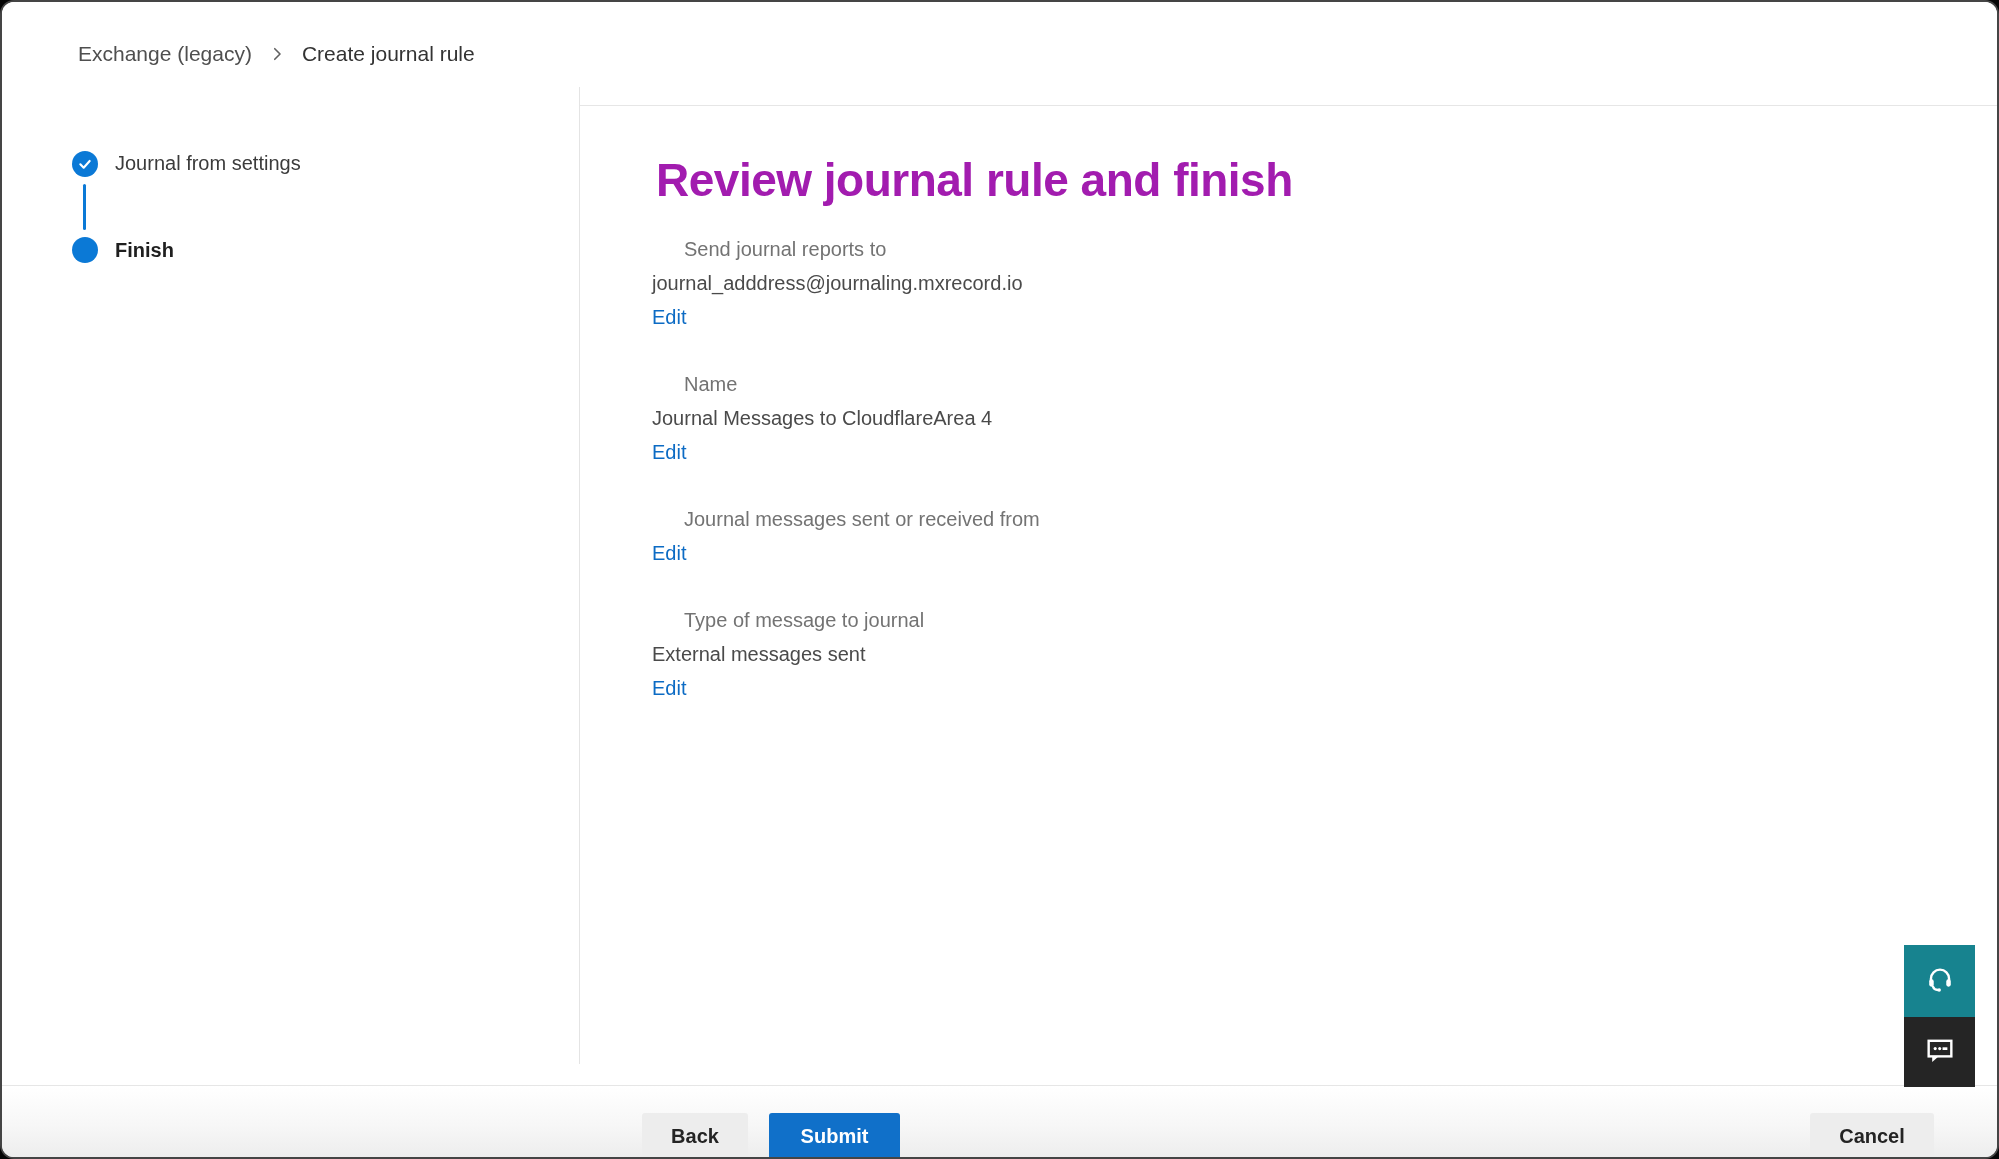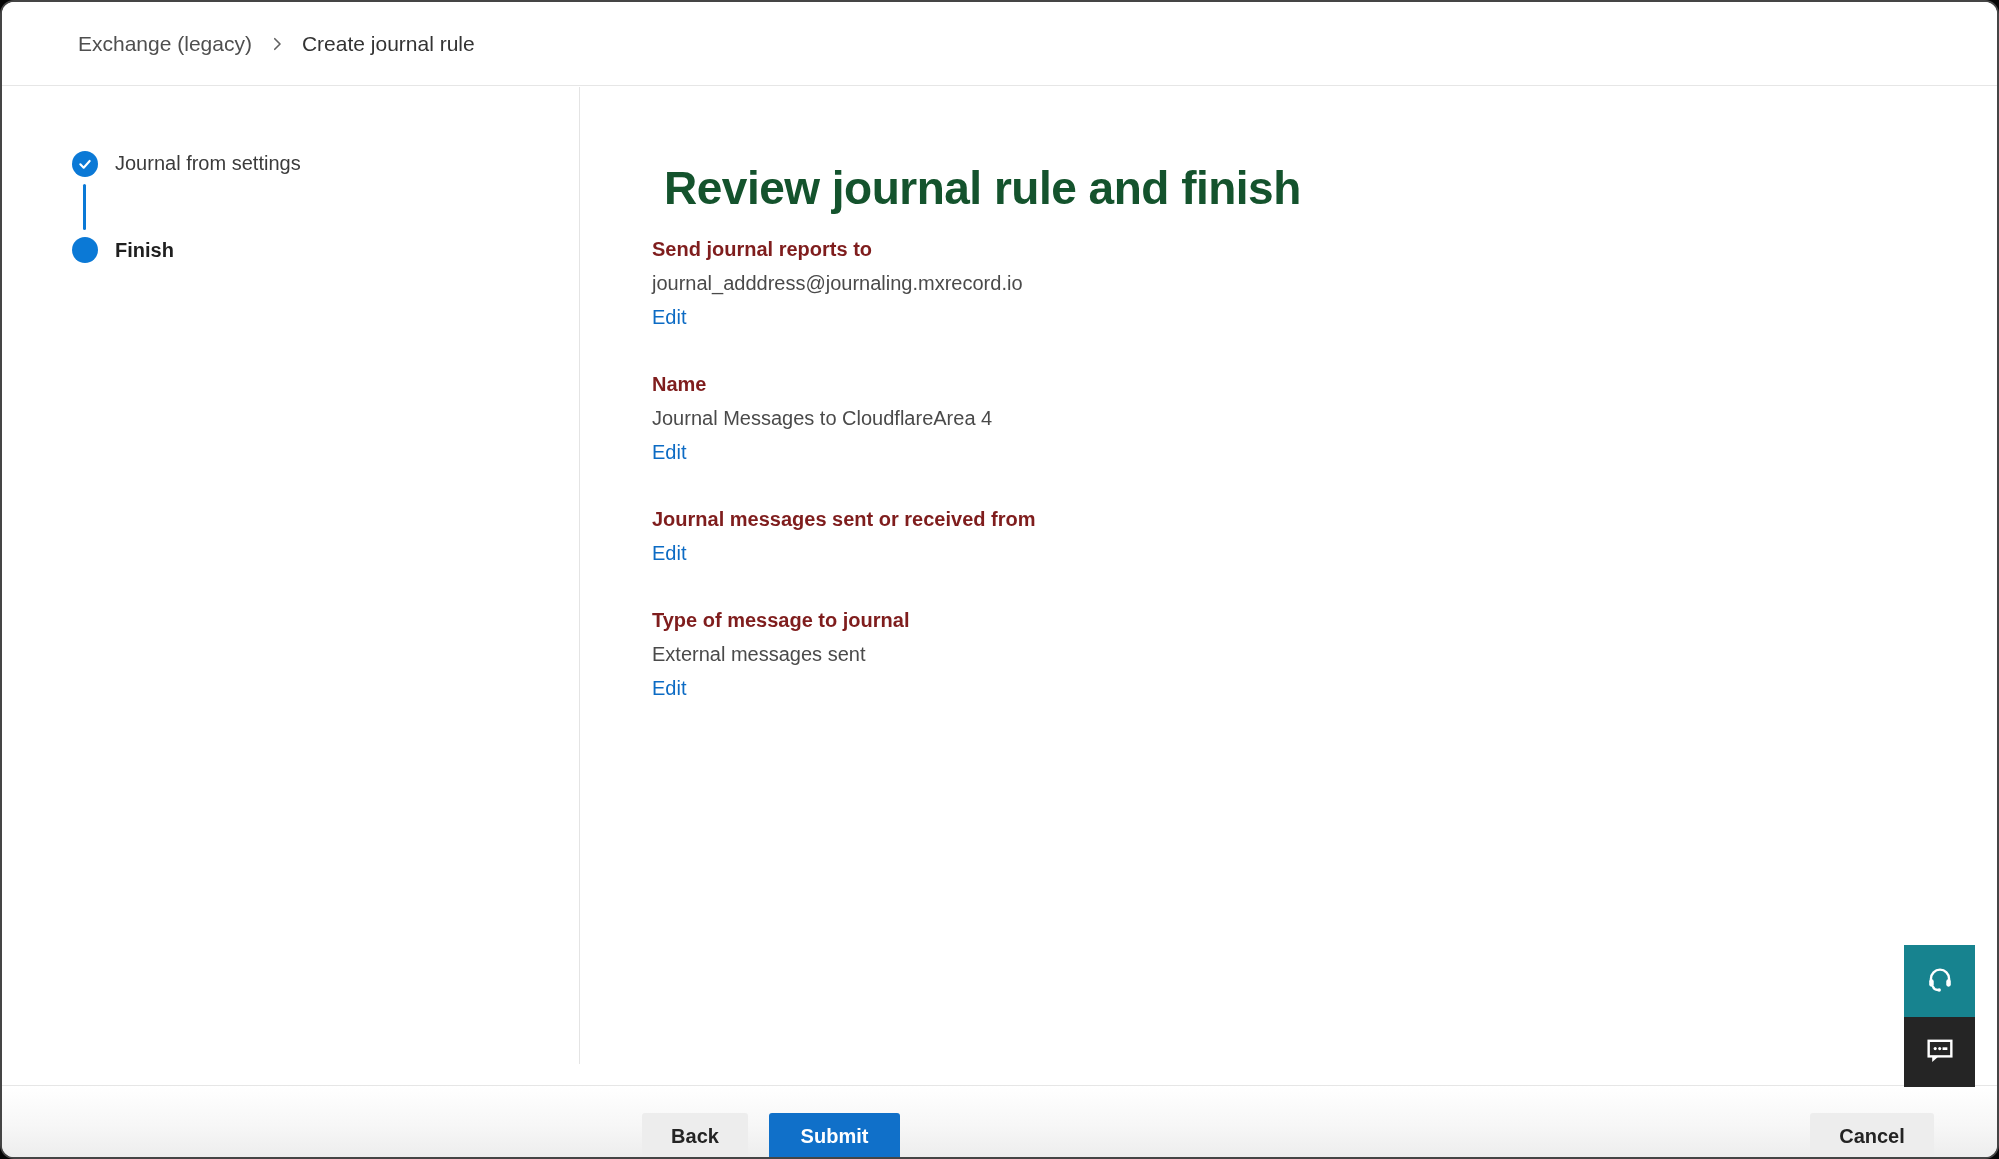--- a/index.html
+++ b/index.html
@@ -1,40 +1,40 @@
 <!DOCTYPE html>
 <html><head>
 <meta charset="utf-8">
 <style>
   html,body{margin:0;padding:0;background:#060606;}
   .stage{position:relative;width:1999px;height:1159px;font-family:"Liberation Sans","DejaVu Sans",sans-serif;overflow:hidden;background:#060606;}
   .window{position:absolute;inset:0;background:#ffffff;border-radius:14px;box-sizing:border-box;border:2px solid #454545;overflow:hidden;}
 
   
-  .breadcrumb-bar{position:absolute;top:0;left:0;right:0;height:84px;display:flex;align-items:center;padding-left:76px;border-bottom:1px solid #e6e6e6;background:#fff;box-sizing:border-box;}
+  .breadcrumb-bar{position:absolute;top:0;left:0;right:0;height:104px;display:flex;align-items:center;padding-left:76px;border-bottom:1px solid #e6e6e6;background:#fff;box-sizing:border-box;}
   .crumb-link{font-size:21px;color:#4f4f4f;cursor:pointer;}
   .crumb-sep{margin:0 16px;display:flex;align-items:center;color:#616161;}
   .crumb-current{font-size:21px;color:#333333;}
 
   
   .left-panel{position:absolute;top:85px;left:0;width:578px;bottom:93px;border-right:1px solid #e4e4e4;background:#fff;box-sizing:border-box;}
   .step-rail{position:absolute;left:70px;top:64px;}
   .step-circle{width:26px;height:26px;border-radius:50%;background:#0b79d6;display:flex;align-items:center;justify-content:center;}
   .step-circle.completed{position:absolute;left:0;top:0;}
   .step-circle.current{position:absolute;left:0;top:86px;}
   .step-line{position:absolute;left:11px;top:33px;width:3px;height:46px;background:#0b79d6;border-radius:2px;}
   .step-label{position:absolute;left:43px;font-size:20px;white-space:nowrap;}
   .step-label.first{top:1px;color:#3b3b3b;}
   .step-label.second{top:88px;color:#1f1f1f;font-weight:700;}
 
   
-  .page-title{position:absolute;left:650px;top:147px;font-size:46px;font-weight:700;color:#14532d;letter-spacing:-0.5px;margin:12px;}
+  .page-title{position:absolute;left:650px;top:147px;font-size:46px;font-weight:700;color:#a21caf;letter-spacing:-0.5px;margin:4px;}
   .content{position:absolute;left:650px;top:230px;width:900px;font-size:20px;line-height:34px;}
   .section{margin-bottom:33px;}
-  .section-label{font-weight:700;color:#7f1d1d;}
+  .section-label{font-weight:400;color:#737373;margin-left:32px;}
   .section-value{color:#4a4a4a;}
   .edit-link{color:#0c6bc4;cursor:pointer;width:-moz-fit-content;width:fit-content;}
 
   
   .bottom-bar{position:absolute;left:0;right:0;bottom:0;height:72px;border-top:1px solid #e6e6e6;background:linear-gradient(180deg,#ffffff 0%,#f7f7f7 55%,#ededed 100%);box-sizing:border-box;}
   .btn{position:absolute;top:27px;height:47px;border:none;border-radius:3px;font-family:inherit;font-size:20px;font-weight:600;cursor:pointer;padding:0 30px;}
   .btn-back{left:640px;width:106px;background:#ededed;color:#242424;padding:0;}
   .btn-submit{left:767px;width:131px;background:#1070c9;color:#ffffff;padding:8px;}
   .btn-cancel{left:1808px;width:124px;background:#ededed;color:#242424;padding:0;}
 

